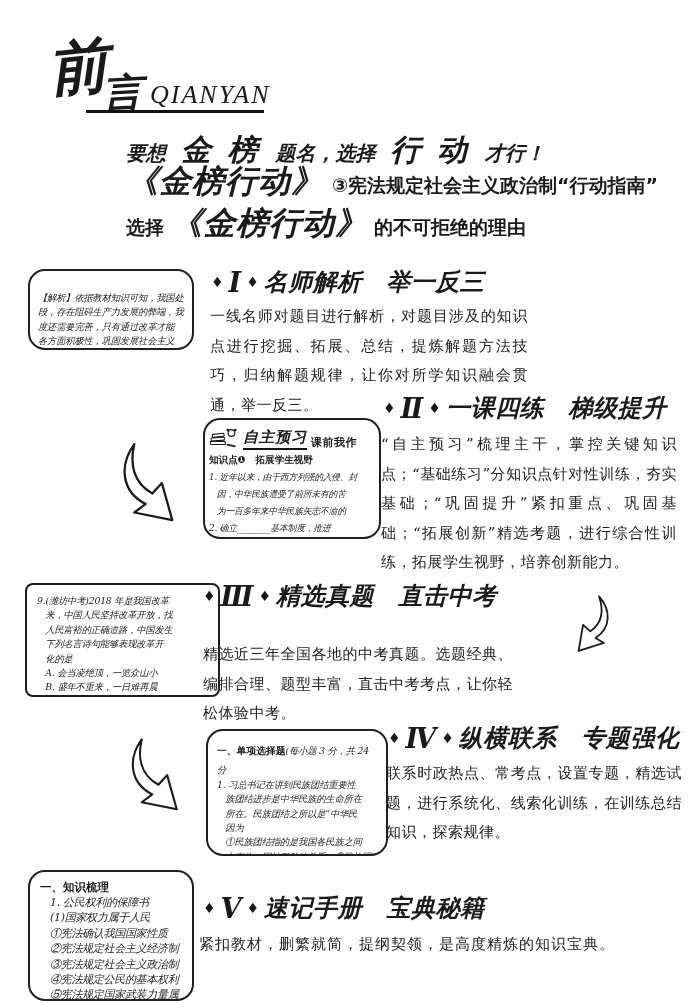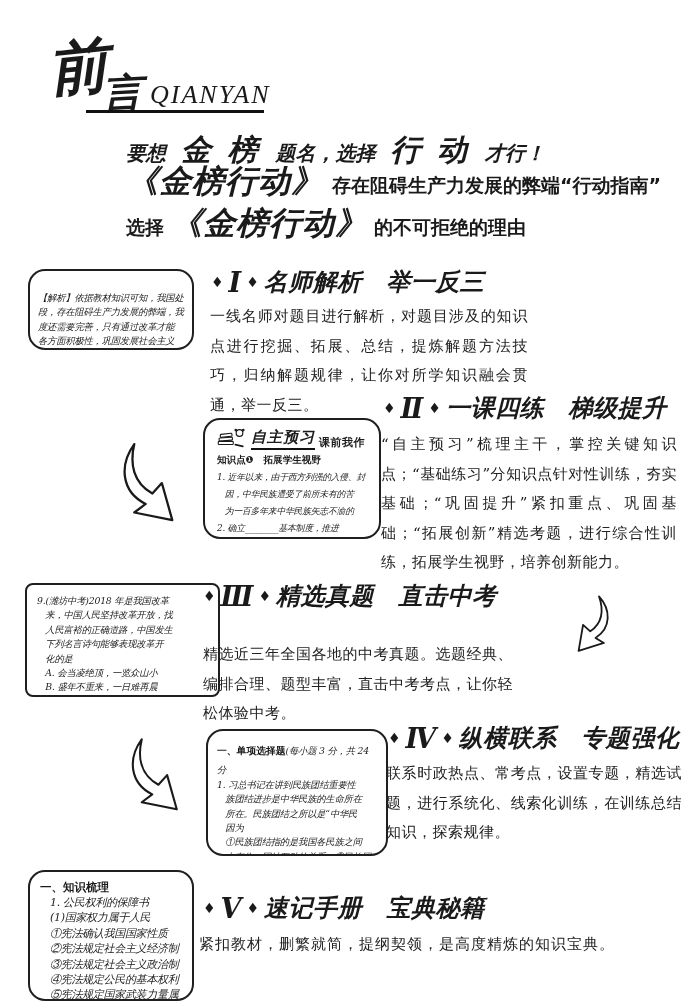--- a/index.html
+++ b/index.html
@@ -41,21 +41,21 @@
   #sec1b{left:210px;top:302px;width:318px;}
   #sec2b{left:381px;top:430px;width:296px;}
   #sec3b{left:203px;top:640px;width:310px;}
   #sec4b{left:386px;top:759px;width:296px;}
   #sec5b{left:199px;top:930px;width:478px;letter-spacing:1px;}
   
   .snippet{border:2px solid #1f1f1f;border-radius:17px;background:#fff;box-sizing:border-box;overflow:hidden;}
   .bx{font-size:9.3px;line-height:14.4px;letter-spacing:-.2px;color:#1c1c1c;}
   .bx-title{font-weight:bold;font-size:9.8px;font-family:"DejaVu Sans",sans-serif;font-style:normal;}
   #box-analysis{left:28px;top:269px;width:166px;height:81px;padding:20px 8px;font-style:italic;}
-  #box-preview{left:203px;top:418px;width:178px;height:121px;padding:6px 12px;}
+  #box-preview{left:203px;top:418px;width:178px;height:121px;padding:6px 4px;}
   #box-preview .bx{font-size:8.8px;line-height:17px;}
   #box-exam{left:25px;top:583px;width:195px;height:114px;padding:9px 10px;border-radius:8px;}
   #box-choice{left:206px;top:729px;width:182px;height:127px;padding:8px 9px;}
   #box-outline{left:28px;top:870px;width:166px;height:131px;padding:8px 10px;}
   #box-outline .bx{font-size:11px;line-height:15.4px;margin-left:10px;letter-spacing:-.3px;}
   #box-outline .bx-title{font-size:11.5px;}
   
   .pv-head{display:flex;align-items:flex-end;gap:4px;}
   .pv-brand{font-family:"DejaVu Serif",serif;font-style:italic;font-weight:900;font-size:15px;
             letter-spacing:1px;border-bottom:2px solid #111;padding-bottom:1px;}
@@ -79,21 +79,21 @@
 
   <div class="abs slg script" id="slg1">
     <span class="s-sm">要想</span>
     <span class="s-bg">金 榜</span>
     <span class="s-sm">题名，选择</span>
     <span class="s-bg">行 动</span>
     <span class="s-sm">才行！</span>
   </div>
   <div class="abs slg" id="slg2">
     <span class="script s-bg2">《金榜行动》</span>
-    <span class="hei s-t">存在阻碍生产力发展的弊端“行动指南”</span>
+    <span class="hei s-t">③宪法规定社会主义政治制“行动指南”</span>
   </div>
   <div class="abs slg" id="slg3">
     <span class="hei s-t">选择</span>
     <span class="script s-bg2">《金榜行动》</span>
     <span class="hei s-t">的不可拒绝的理由</span>
   </div>
 
   <div class="abs sec-head" id="sec1h">
     <span class="dia">♦</span>
     <span class="rn">Ⅰ</span>

